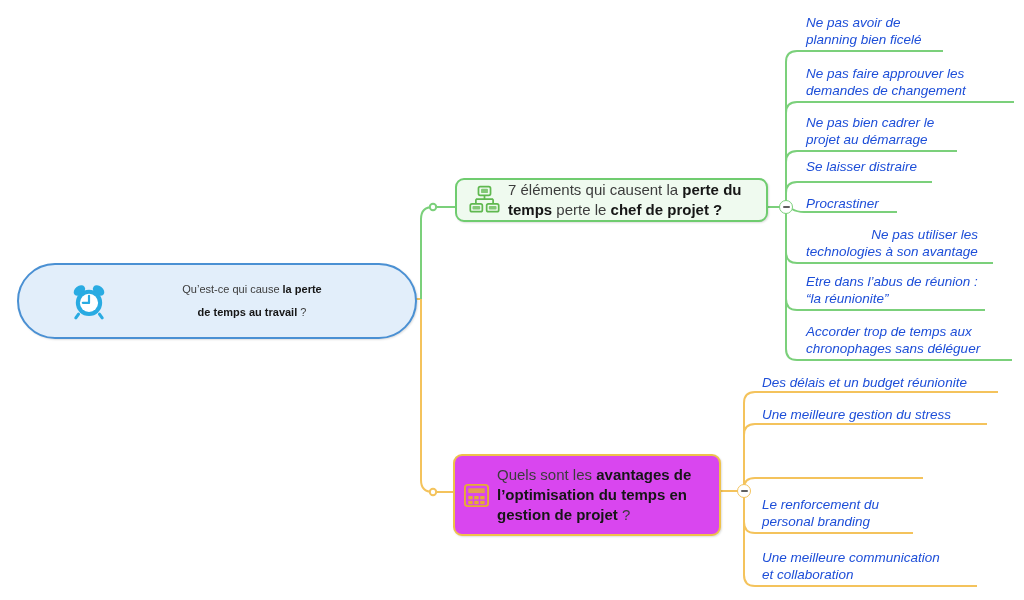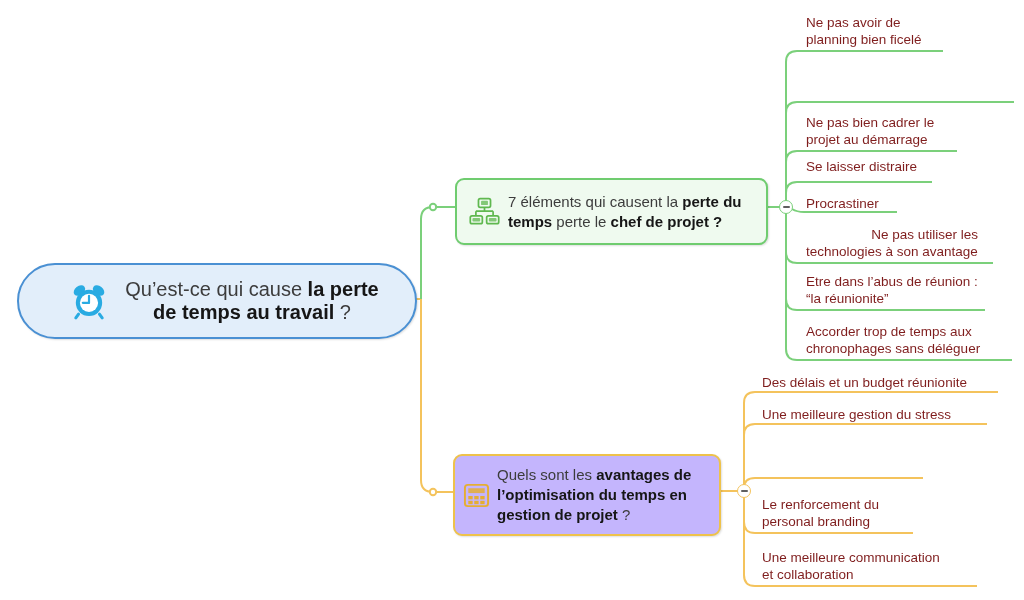--- a/index.html
+++ b/index.html
@@ -12,36 +12,36 @@
     position:absolute; box-sizing:border-box; display:flex; align-items:center;
     z-index:2; box-shadow:1px 1px 2px rgba(0,0,0,0.13);
   }
   .node-text { white-space:pre-line; color:#3c3c3c; }
   .node-text b { font-weight:bold; color:#161616; }
   .root-node {
     left:17px; top:263px; width:400px; height:76px; border-radius:38px;
     background:#e2eefa; border:2px solid #4a90d3;
   }
   .root-node .icon { margin-left:50px; flex:0 0 auto; display:flex; }
-  .root-node .node-text { flex:1; text-align:center; font-size:20px; line-height:23px; padding-right:20px; }
+  .root-node .node-text { flex:1; text-align:center; font-size:11px; line-height:23px; padding-right:20px; }
   .topic-causes {
-    left:455px; top:178px; width:313px; height:67px; border-radius:9px;
+    left:455px; top:178px; width:313px; height:44px; border-radius:9px;
     background:#effaef; border:2px solid #6fcc6f;
   }
   .topic-causes .icon { margin-left:12px; flex:0 0 auto; display:flex; }
   .topic-causes .node-text { margin-left:8px; font-size:15px; line-height:20px; }
   .topic-avantages {
     left:453px; top:454px; width:268px; height:82px; border-radius:9px;
-    background:#c4b5fd; border:2px solid #eec24b;
+    background:#d946ef; border:2px solid #eec24b;
   }
   .topic-avantages .icon { margin-left:8px; flex:0 0 auto; display:flex; }
   .topic-avantages .node-text { margin-left:7px; font-size:15px; line-height:20px; }
   .leaf {
     position:absolute; z-index:2; white-space:pre-line;
-    font-size:13.5px; line-height:17px; color:#7f1d1d;
+    font-size:13.5px; line-height:17px; color:#1d4ed8;font-style:italic;
   }
   .collapse {
     position:absolute; z-index:3; width:14px; height:14px; border-radius:50%;
     background:#fff; box-sizing:border-box; display:flex; align-items:center;
     justify-content:center; cursor:pointer;
   }
   .collapse::after { content:""; width:7px; height:2px; background:#5f5f5f; border-radius:1px; }
   .collapse-causes { left:779px; top:200px; border:1.5px solid #7bd07b; }
   .collapse-avantages { left:737px; top:484px; border:1.5px solid #f4c35c; }
 </style>
@@ -131,20 +131,22 @@
     <div class="node-text"><span>Quels sont les </span><b>avantages de
 l’optimisation du temps en
 gestion de projet</b><span> ?</span></div>
   </div>
 
   <div class="collapse collapse-causes"></div>
   <div class="collapse collapse-avantages"></div>
 
   <div class="leaf" style="left:806px; top:14px;">Ne pas avoir de
 planning bien ficelé</div>
+  <div class="leaf" style="left:806px; top:65px;">Ne pas faire approuver les
+demandes de changement</div>
   <div class="leaf" style="left:806px; top:114px;">Ne pas bien cadrer le
 projet au démarrage</div>
   <div class="leaf" style="left:806px; top:158px;">Se laisser distraire</div>
   <div class="leaf" style="left:806px; top:195px;">Procrastiner</div>
   <div class="leaf" style="left:806px; top:226px;text-align:right;">Ne pas utiliser les
 technologies à son avantage</div>
   <div class="leaf" style="left:806px; top:273px;">Etre dans l’abus de réunion :
 “la réunionite”</div>
   <div class="leaf" style="left:806px; top:323px;">Accorder trop de temps aux
 chronophages sans déléguer</div>

